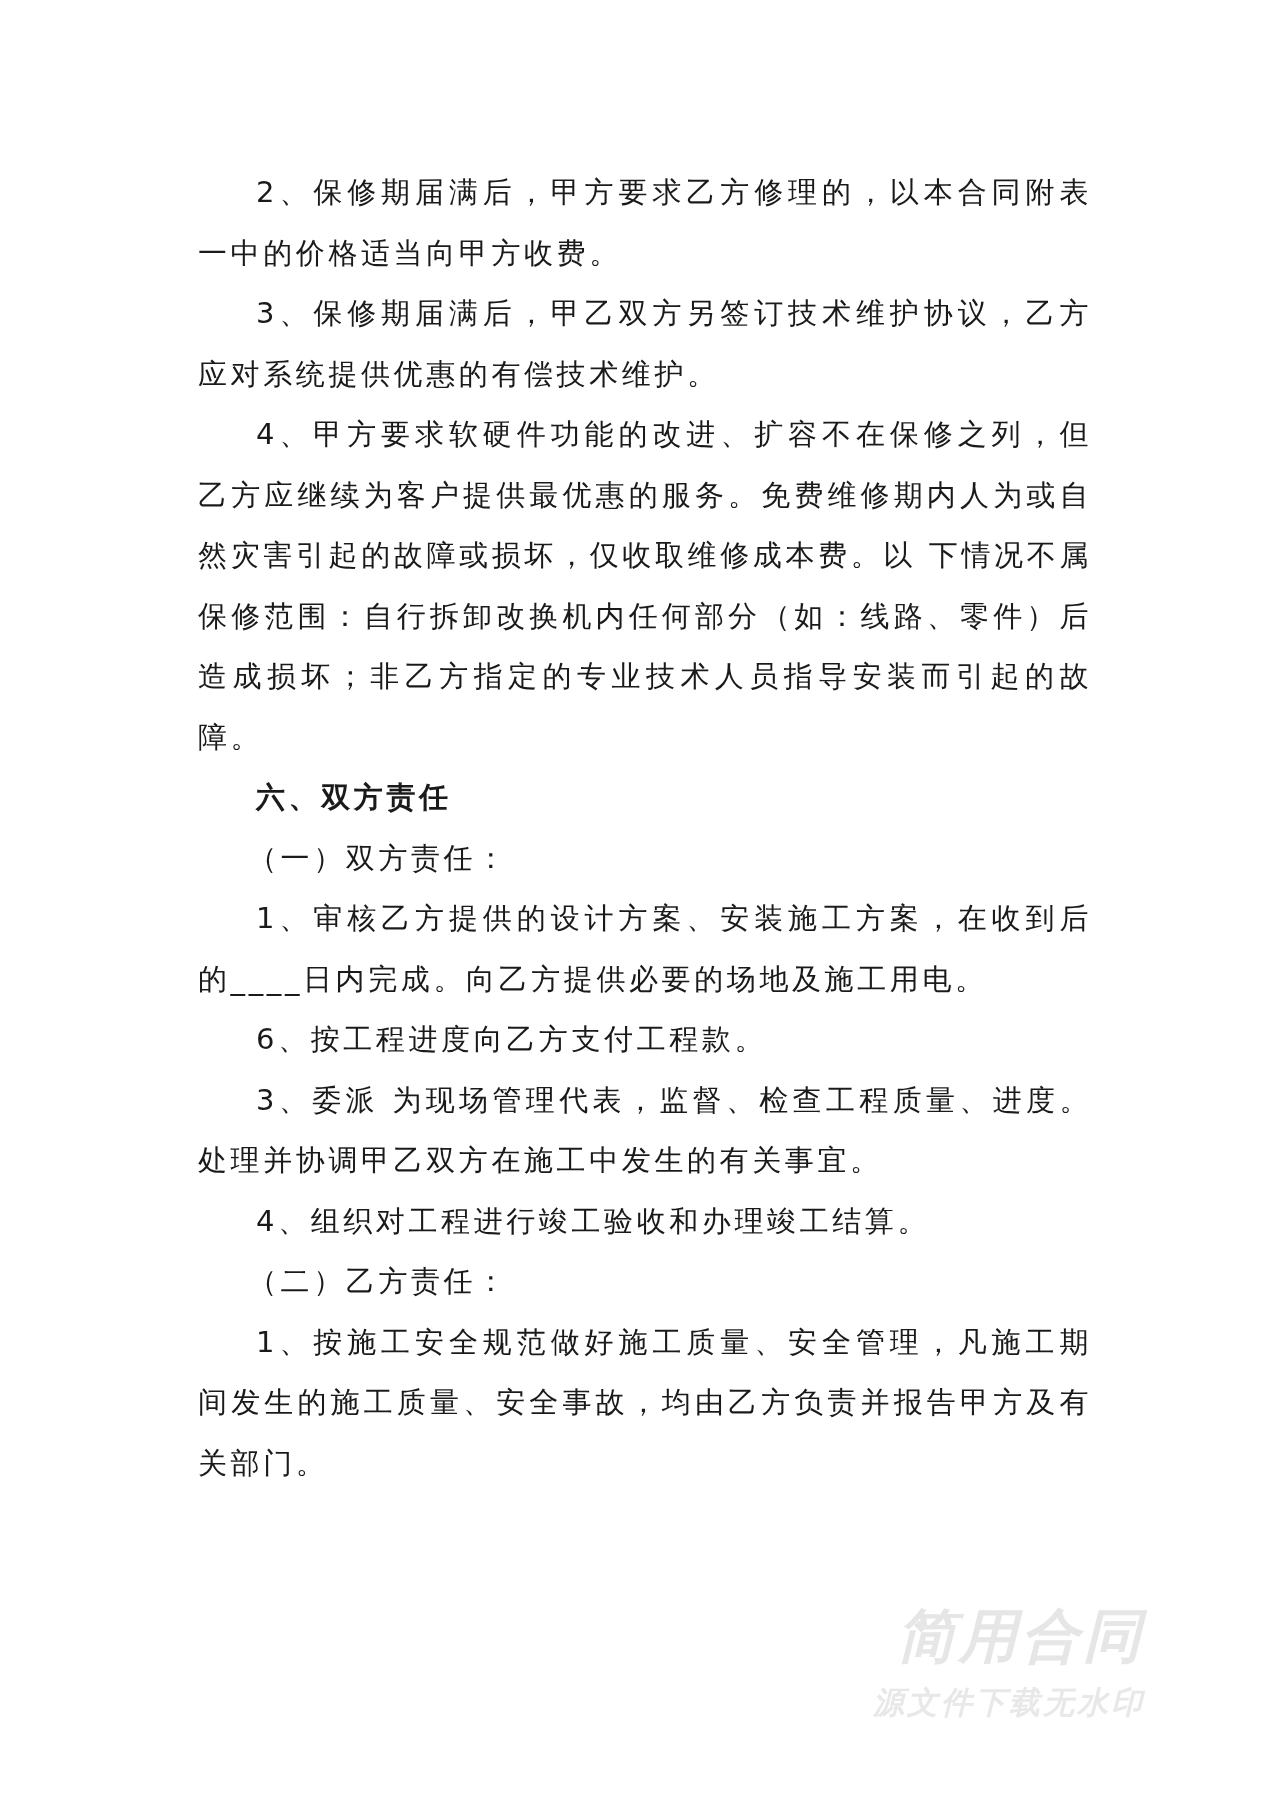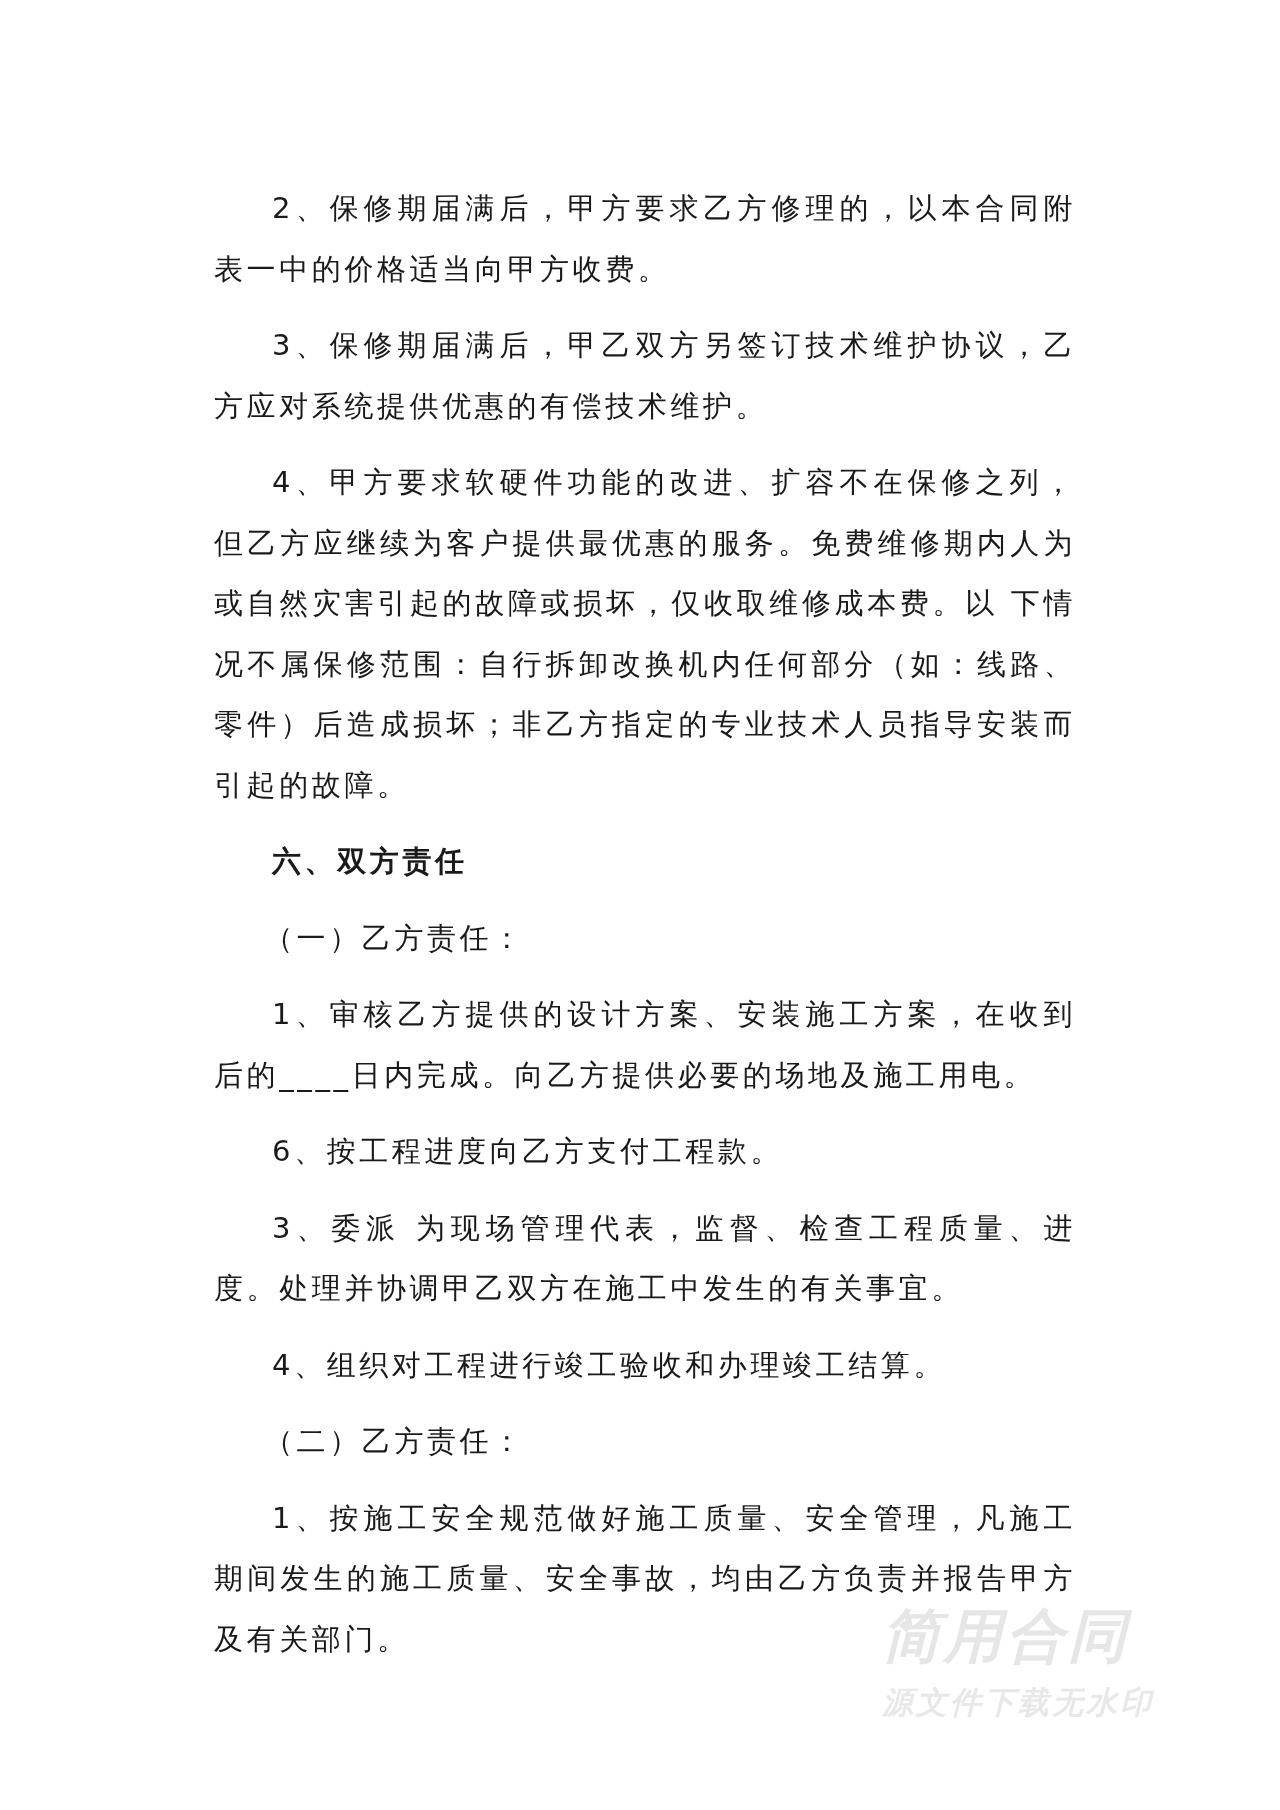--- a/index.html
+++ b/index.html
@@ -20,38 +20,39 @@
       left: 198px;
       top: 162px;
       width: 894px;
     }
     .para {
       font-size: 29px;
       line-height: 60.5px;
       letter-spacing: 3.6px;
       text-align: justify;
       text-align-last: left;
-      margin: 16px;
+      margin: 0;
       text-indent: 58px;
       word-break: break-all;
     }
     .para.heading {
       text-indent: 58px;
       font-weight: bold;
     }
     .para.subheading {
       text-indent: 50px;
     }
     .watermark {
       position: absolute;
-      left: 882px;
+      left: 835px;
       top: 1604px;
       width: 310px;
       pointer-events: none;
       user-select: none;
+      text-align: right;
     }
     .wm-title {
       font-family: "DejaVu Sans", sans-serif;
       font-weight: bold;
       font-style: italic;
       font-size: 58px;
       letter-spacing: 4px;
       color: #e6e6e6;
       line-height: 64px;
       white-space: nowrap;
@@ -69,21 +70,21 @@
     }
   </style>
 </head>
 <body>
 
 <div class="page">
   <p class="para">2、保修期届满后，甲方要求乙方修理的，以本合同附表一中的价格适当向甲方收费。</p>
   <p class="para">3、保修期届满后，甲乙双方另签订技术维护协议，乙方应对系统提供优惠的有偿技术维护。</p>
   <p class="para">4、甲方要求软硬件功能的改进、扩容不在保修之列，但乙方应继续为客户提供最优惠的服务。免费维修期内人为或自然灾害引起的故障或损坏，仅收取维修成本费。以 下情况不属保修范围：自行拆卸改换机内任何部分（如：线路、零件）后造成损坏；非乙方指定的专业技术人员指导安装而引起的故障。</p>
   <p class="para heading">六、双方责任</p>
-  <p class="para subheading">（一）乙方责任：</p>
+  <p class="para subheading">（一）双方责任：</p>
   <p class="para">1、审核乙方提供的设计方案、安装施工方案，在收到后的____日内完成。向乙方提供必要的场地及施工用电。</p>
   <p class="para">6、按工程进度向乙方支付工程款。</p>
   <p class="para">3、委派 为现场管理代表，监督、检查工程质量、进度。处理并协调甲乙双方在施工中发生的有关事宜。</p>
   <p class="para">4、组织对工程进行竣工验收和办理竣工结算。</p>
   <p class="para subheading">（二）乙方责任：</p>
   <p class="para">1、按施工安全规范做好施工质量、安全管理，凡施工期间发生的施工质量、安全事故，均由乙方负责并报告甲方及有关部门。</p>
 </div>
 
 <div class="watermark">
   <div class="wm-title">简用合同</div>

